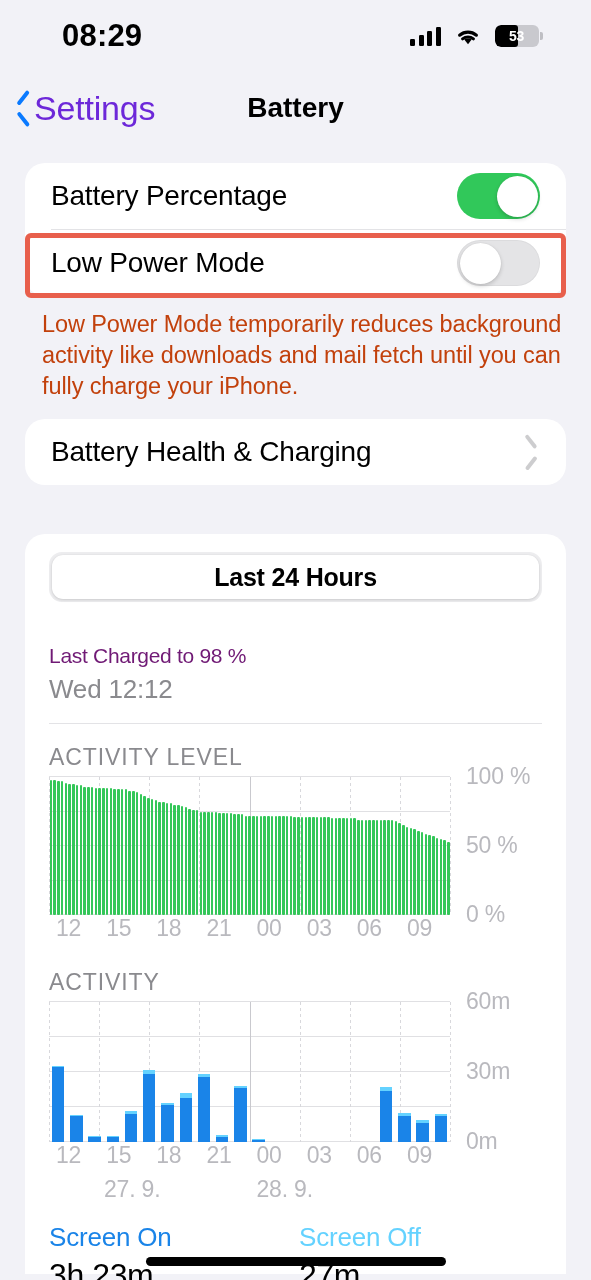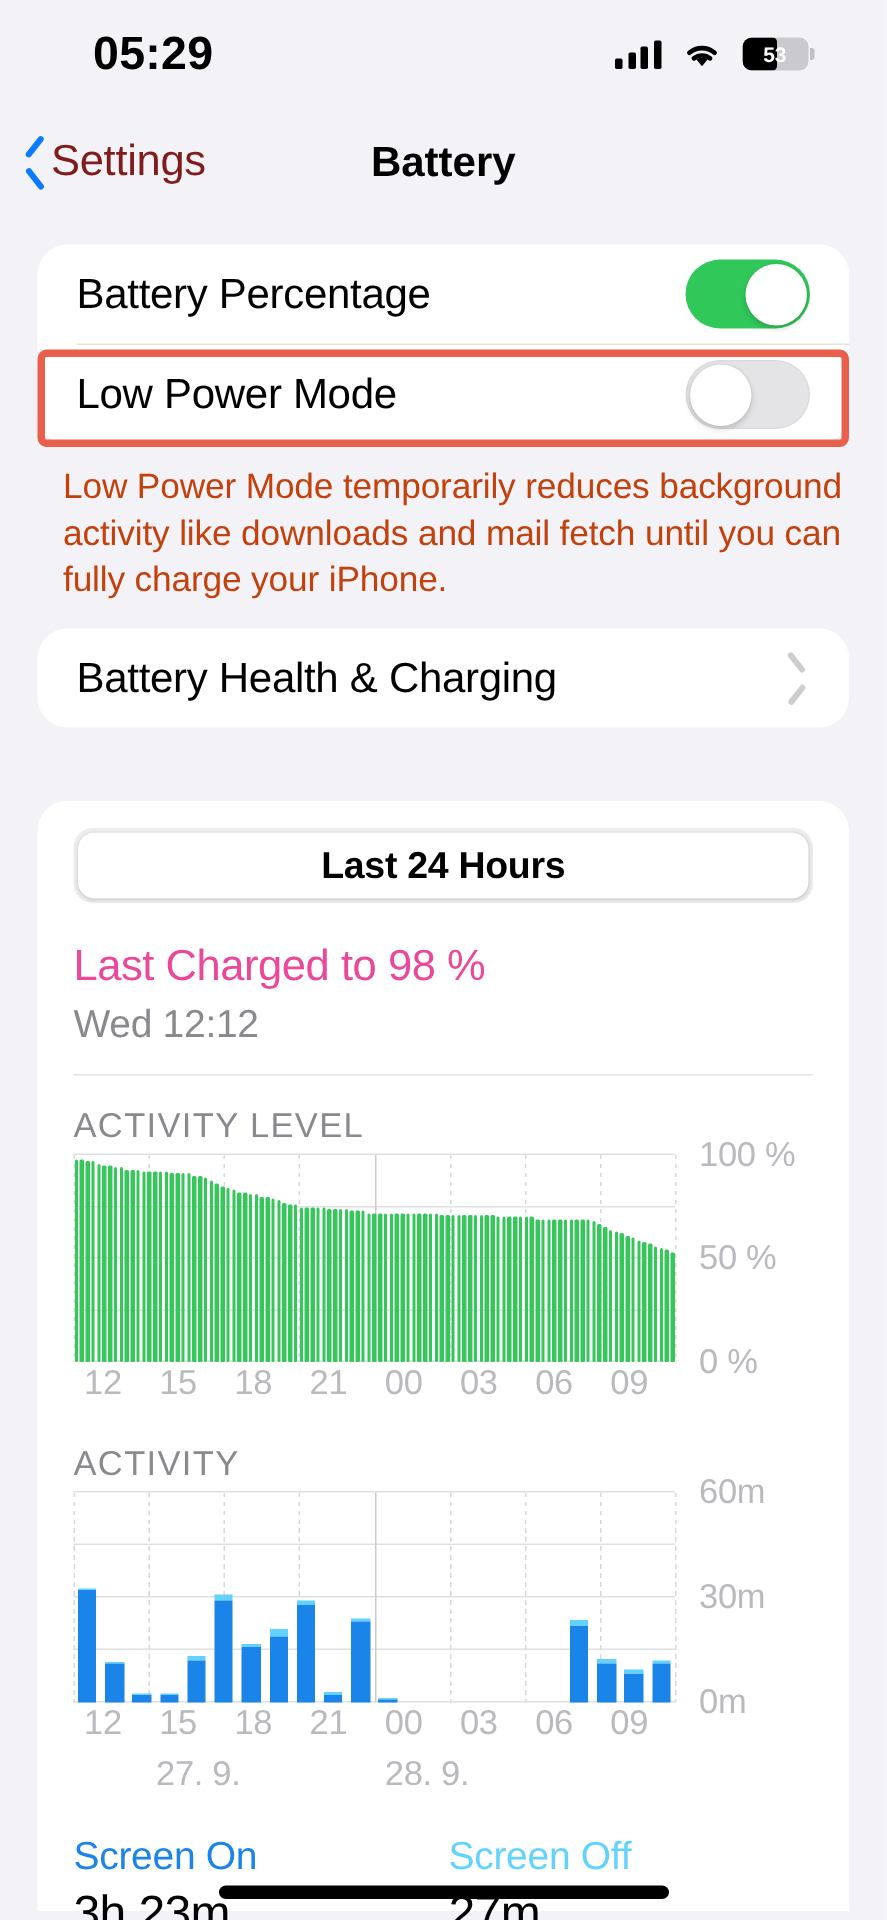--- a/index.html
+++ b/index.html
@@ -55,21 +55,21 @@
   }
   .chev-left {
     width:16px; height:28px; position:relative;
   }
   .chev-left::before, .chev-left::after {
     content:""; position:absolute; left:4px; width:17px; height:4.2px;
     background:#0A7AFF; border-radius:3px;
   }
   .chev-left::before { top:8px; transform:rotate(-52deg); transform-origin:left center; }
   .chev-left::after  { top:16.5px; transform:rotate(52deg); transform-origin:left center; }
-  .nav-back-label { font-size:29px; color:#7f1d1d; letter-spacing:-.2px; }
+  .nav-back-label { font-size:34px; color:#6d28d9; letter-spacing:-.2px; }
   .nav-title {
     position:absolute; left:0; right:0; top:50%; transform:translateY(-50%);
     text-align:center; font-size:28px; font-weight:700; color:#000;
   }
 
   
   .card {
     position:absolute; left:25px; width:541px;
     background:#fff; border-radius:20px;
   }
@@ -122,21 +122,21 @@
     height:50px; margin:0 24px;
   }
   .seg-item {
     flex:1; display:flex; align-items:center; justify-content:center;
     font-size:25px; color:#000; border-radius:11px; letter-spacing:-.2px;
     cursor:pointer;
   }
   .seg-item.active { background:#fff; font-weight:700;
     box-shadow:0 1px 3px rgba(0,0,0,.14), 0 0 1px rgba(0,0,0,.08); }
 
-  .charged-title { font-size:29px; color:#ec4899; letter-spacing:-.3px; margin:26px 0 0 24px; }
+  .charged-title { font-size:21px; color:#701a75; letter-spacing:-.3px; margin:42px 0 0 24px; }
   .charged-sub   { font-size:26px; color:#8A8A8E; letter-spacing:-.2px; margin:6px 0 0 24px; }
   .hrule { height:1px; background:#E3E3E6; margin:18px 24px 0 24px; }
 
   .chart-title {
     font-size:23px; color:#8A8A8E; letter-spacing:.9px; margin:20px 0 6px 24px;
   }
 
   
   .chart-area { position:relative; margin:0 24px 0 24px; }
   .plot { position:relative; }
@@ -174,21 +174,21 @@
     position:absolute; left:50%; transform:translateX(-50%);
     bottom:14px; width:300px; height:9px; border-radius:6px; background:#000;
   }
 </style>
 </head>
 <body>
 
 <div class="phone">
 
   <div class="status-bar">
-    <div class="status-time">05:29</div>
+    <div class="status-time">08:29</div>
     <div class="status-right">
       <div class="cell-bars">
         <i></i>
           <i></i>
           <i></i>
           <i></i>
       </div>
       <div class="wifi-icon">
         <svg width="26" height="19" viewBox="0 0 26 19">
           <path d="M13 17.2 L9.3 12.6 a6 6 0 0 1 7.4 0 Z" fill="#000"></path>

